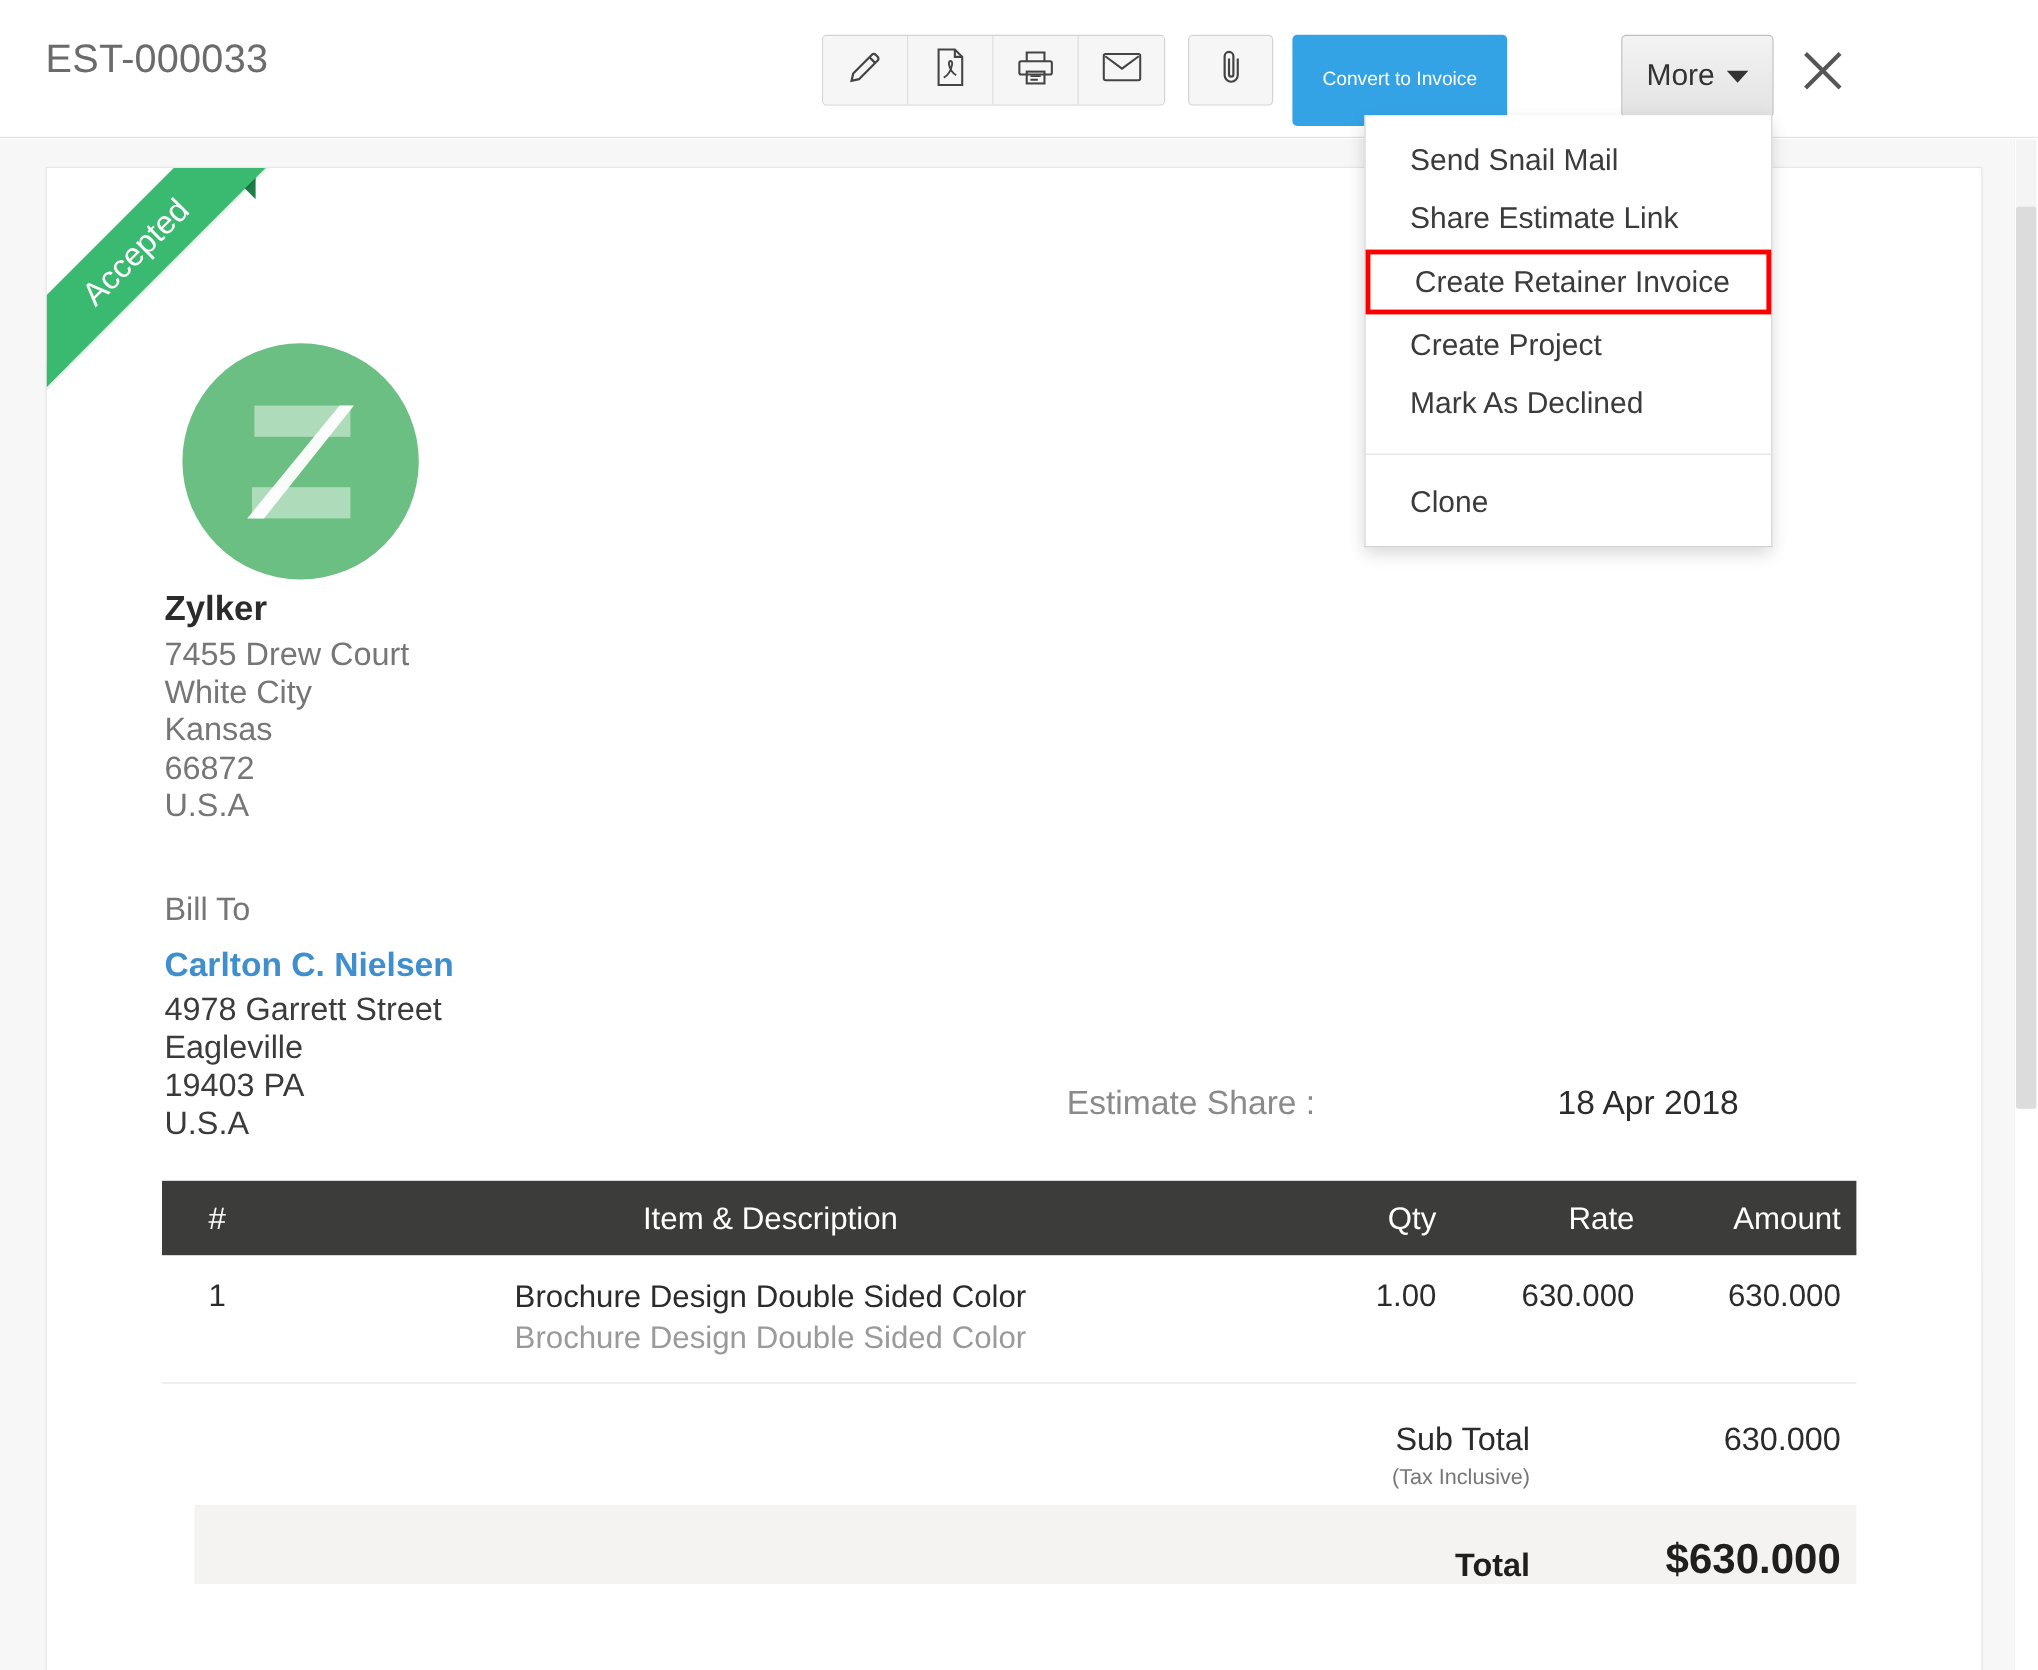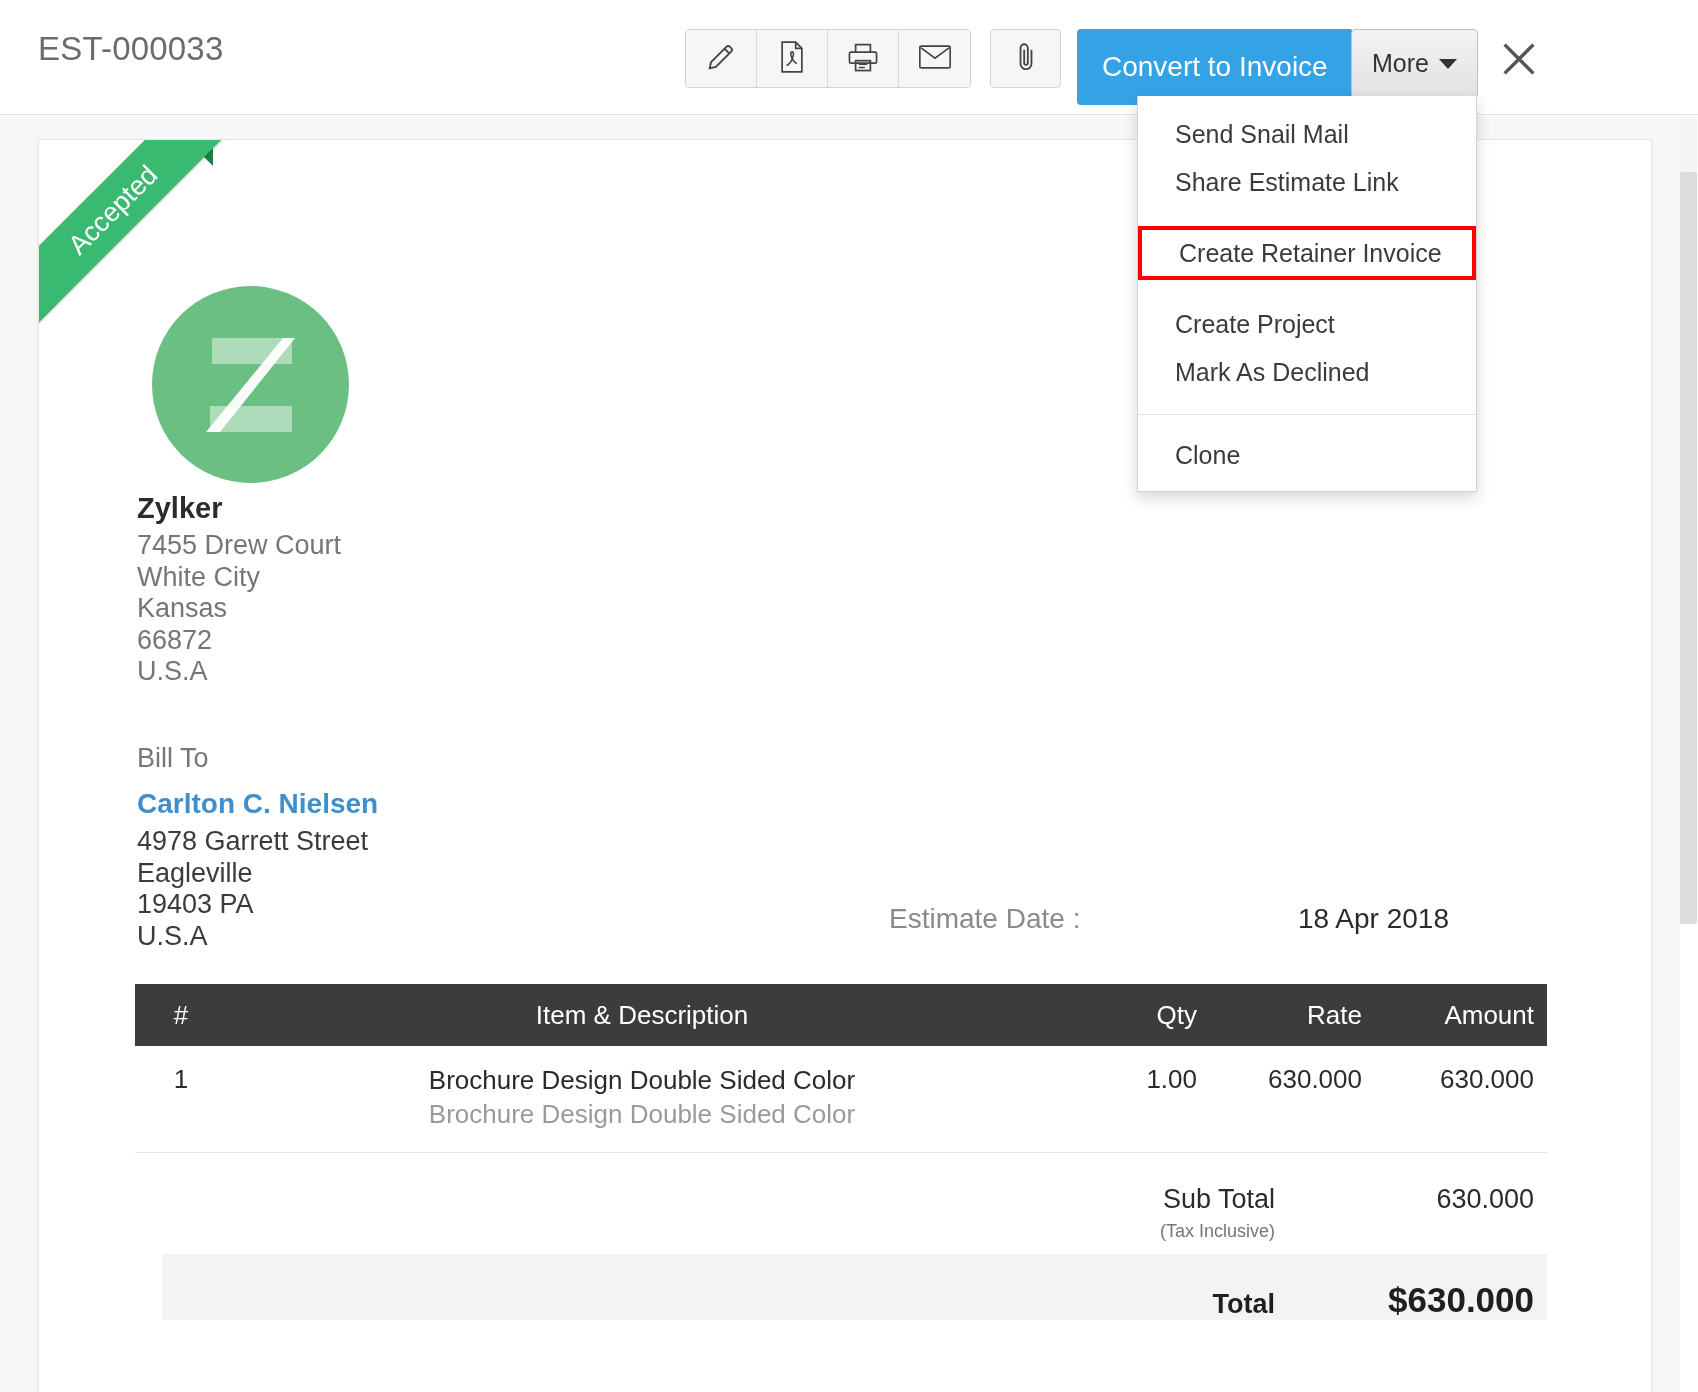--- a/index.html
+++ b/index.html
@@ -45,21 +45,21 @@
     background: #f6f6f6;
     border: 1px solid #d4d4d4; border-radius: 4px;
   }
 
   .convert-btn {
     position: absolute; top: 29px; left: 1077px;
     height: 76px; padding: 0 25px;
     display: flex; align-items: center; justify-content: center;
     background: #34a3e5; color: #ffffff;
     border: none; border-radius: 4px;
-    font-size: 28px; font-family: "Liberation Sans", sans-serif;
+    font-size: 16px; font-family: "Liberation Sans", sans-serif;
     white-space: nowrap;
   }
 
   .more-btn {
     position: absolute; top: 29px; left: 1351px;
     height: 69px; width: 127px;
     display: flex; align-items: center; justify-content: center; gap: 10px;
     background: linear-gradient(#f3f3f3, #e2e2e2);
     border: 1px solid #bfbfbf; border-radius: 4px;
     color: #333; font-size: 25px;
@@ -89,21 +89,21 @@
   }
   .menu-item {
     height: 48px; line-height: 48px;
     padding-left: 37px;
     font-size: 25px; color: #3b3b3b;
     white-space: nowrap;
   }
   .menu-item.highlighted {
     border: 4px solid #ff0000;
     height: 54px; line-height: 46px;
-    margin: 20px 0;
+    margin: 2px 0;
   }
   .menu-sep {
     height: 1px; background: #e3e3e3;
     margin: 18px 0 16px 0;
   }
 
   
   .page-bg {
     position: absolute; left: 0; top: 116px;
     width: 1698px; height: 1276px;
@@ -377,21 +377,21 @@
   <div class="bill-to-label">Bill To</div>
   <div class="bill-to-name">Carlton C. Nielsen</div>
   <div class="bill-addr">
     <div>4978 Garrett Street</div>
     <div>Eagleville</div>
     <div>19403 PA</div>
     <div>U.S.A</div>
   </div>
 
   <div class="est-date-row">
-    <span class="est-date-label">Estimate Date :</span>
+    <span class="est-date-label">Estimate Share :</span>
     <span class="est-date-value">18 Apr 2018</span>
   </div>
 
   <div class="items-table">
     <div class="thead">
       <div class="col-idx">#</div>
       <div class="col-item">Item &amp; Description</div>
       <div class="col-qty">Qty</div>
       <div class="col-rate">Rate</div>
       <div class="col-amt">Amount</div>

